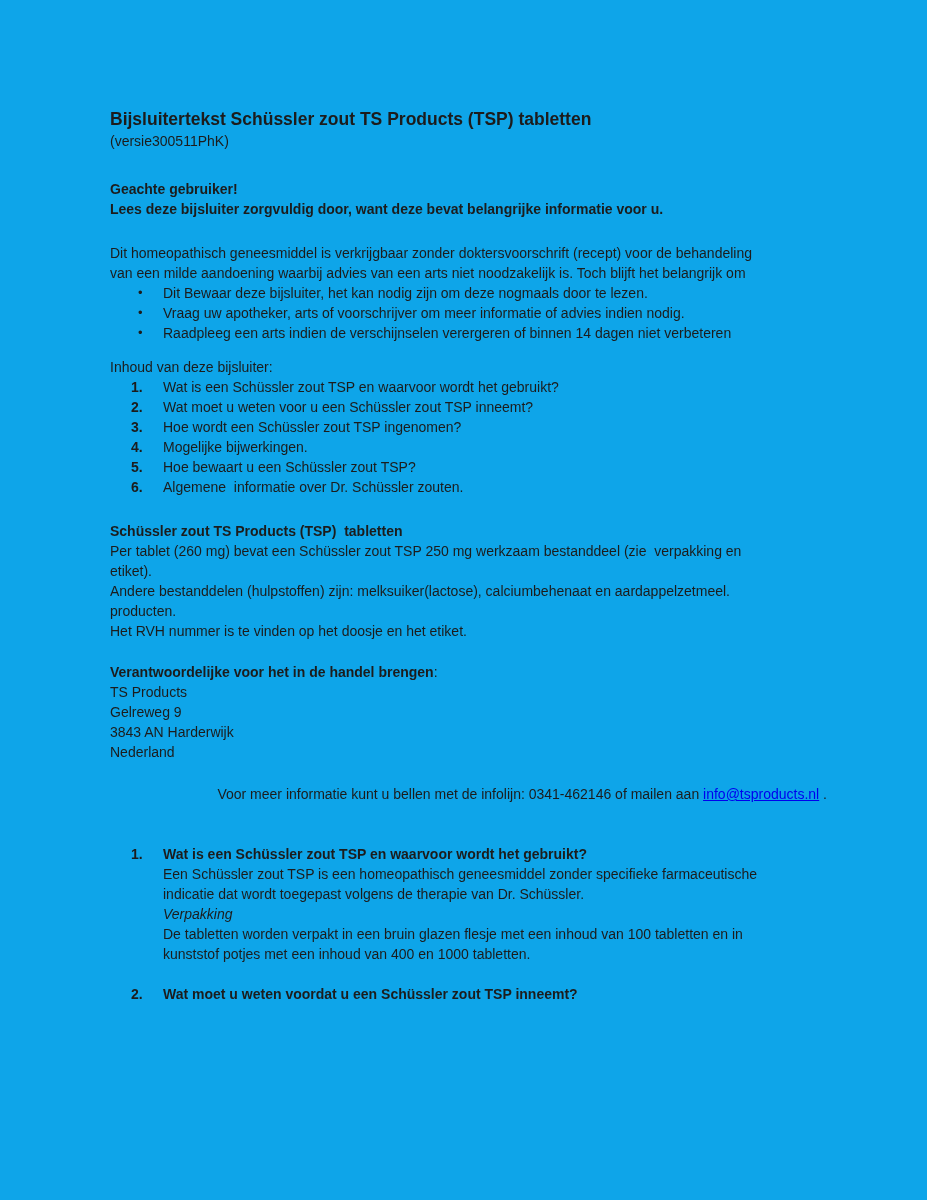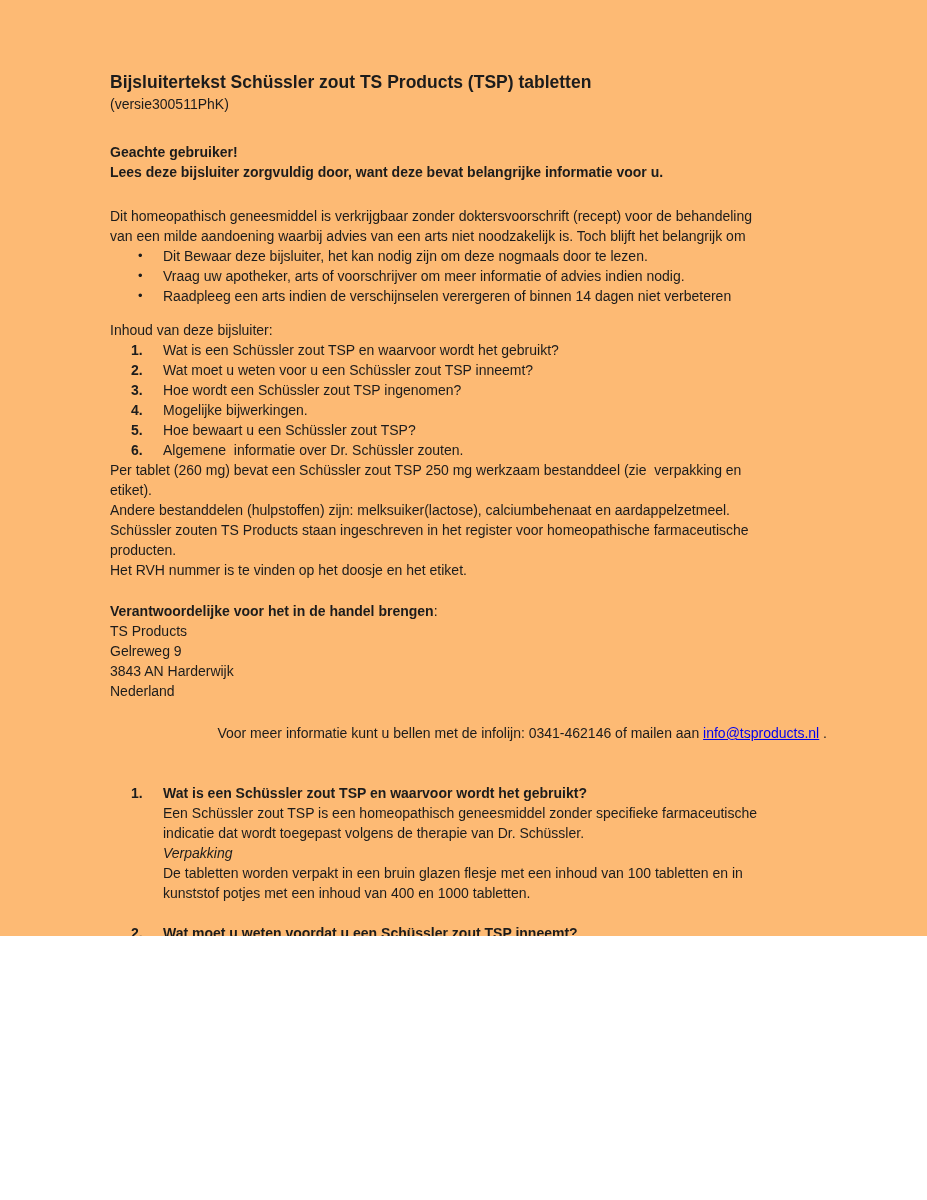--- a/index.html
+++ b/index.html
@@ -1,24 +1,24 @@
 <!DOCTYPE html>
 <html><head>
 <meta charset="utf-8">
 <style>
   html,body { margin:0; padding:0; background:#ffffff; }
   .page {
     position:relative;
-    width:927px; height:936px;
-    background:#fdba74;
+    width:927px; height:1200px;
+    background:#0ea5e9;
     color:#1c1c1c;
     font-family:"Liberation Sans","DejaVu Sans",sans-serif;
     font-size:14px; line-height:20px;
     box-sizing:border-box;
-    padding:70px 100px 0 110px;
+    padding:107px 100px 0 110px;
     overflow:hidden;
   }
   .t { white-space:pre-wrap; }
   .title { font-size:17.5px; line-height:24px; font-weight:700; }
   .bold { font-weight:700; }
   .it { font-style:italic; }
   .row { display:flex; }
   .num  { flex:0 0 53px; box-sizing:border-box; padding-left:21px; font-weight:700; }
   .bmark{ flex:0 0 53px; box-sizing:border-box; padding-left:28px; font-size:13px; }
   .ind  { margin-left:53px; }
@@ -90,26 +90,26 @@
     <div class="row">
       <span class="num">5.</span>
       <span class="t flex1">Hoe bewaart u een Schüssler zout TSP?</span>
     </div>
     <div class="row">
       <span class="num">6.</span>
       <span class="t flex1">Algemene  informatie over Dr. Schüssler zouten.</span>
     </div>
   </div>
 
+  <div class="product-heading bold t">Schüssler zout TS Products (TSP)  tabletten</div>
 
   <div class="blk-comp">
     <div class="t">Per tablet (260 mg) bevat een Schüssler zout TSP 250 mg werkzaam bestanddeel (zie  verpakking en</div>
     <div class="t">etiket).</div>
     <div class="t">Andere bestanddelen (hulpstoffen) zijn: melksuiker(lactose), calciumbehenaat en aardappelzetmeel.</div>
-    <div class="t">Schüssler zouten TS Products staan ingeschreven in het register voor homeopathische farmaceutische</div>
     <div class="t">producten.</div>
     <div class="t">Het RVH nummer is te vinden op het doosje en het etiket.</div>
   </div>
 
   <div class="blk-resp">
     <div><span class="bold t">Verantwoordelijke voor het in de handel brengen</span><span class="t">:</span></div>
     <div class="t">TS Products</div>
     <div class="t">Gelreweg 9</div>
     <div class="t">3843 AN Harderwijk</div>
     <div class="t">Nederland</div>

